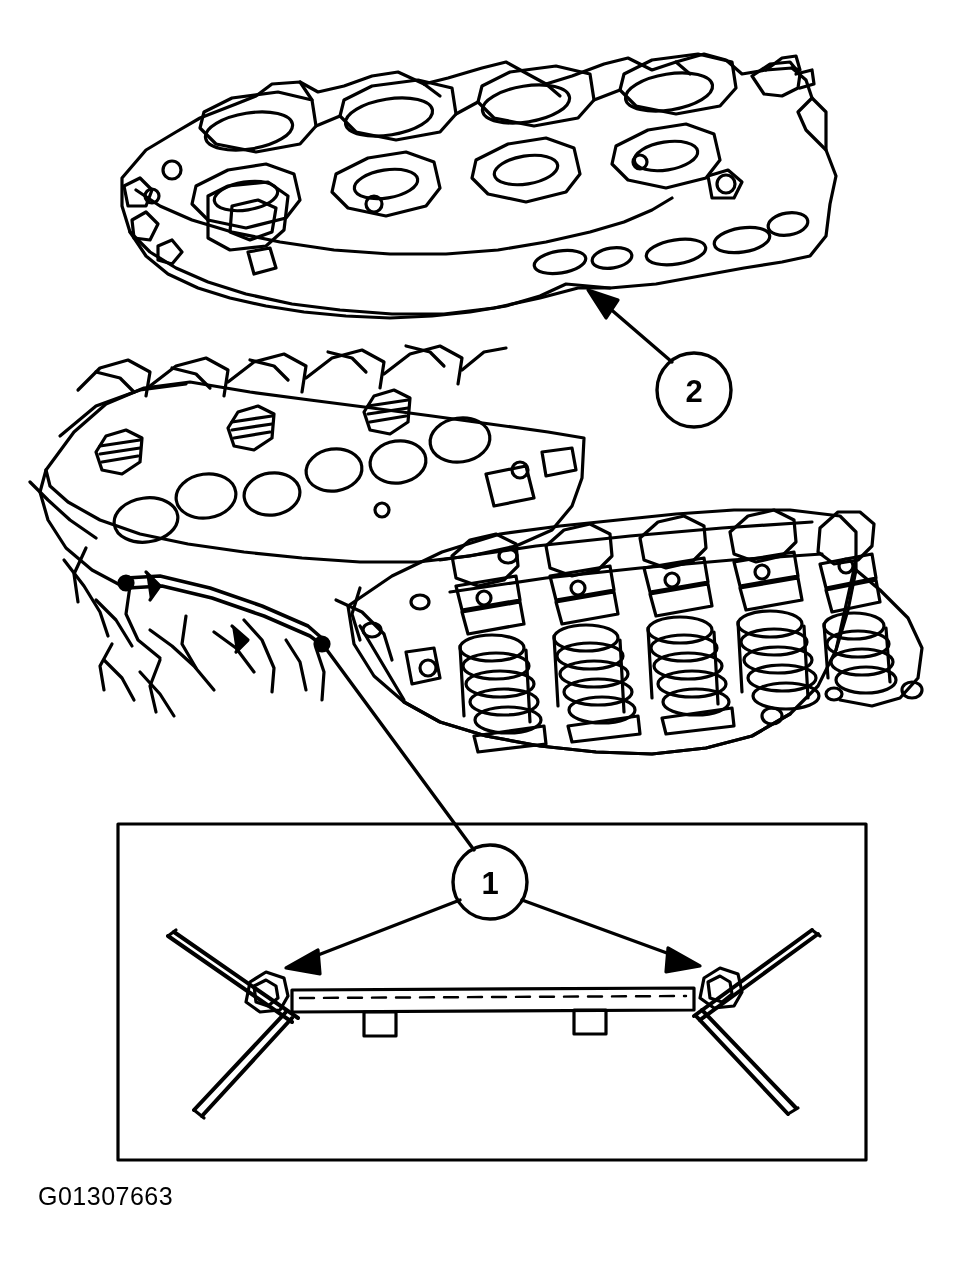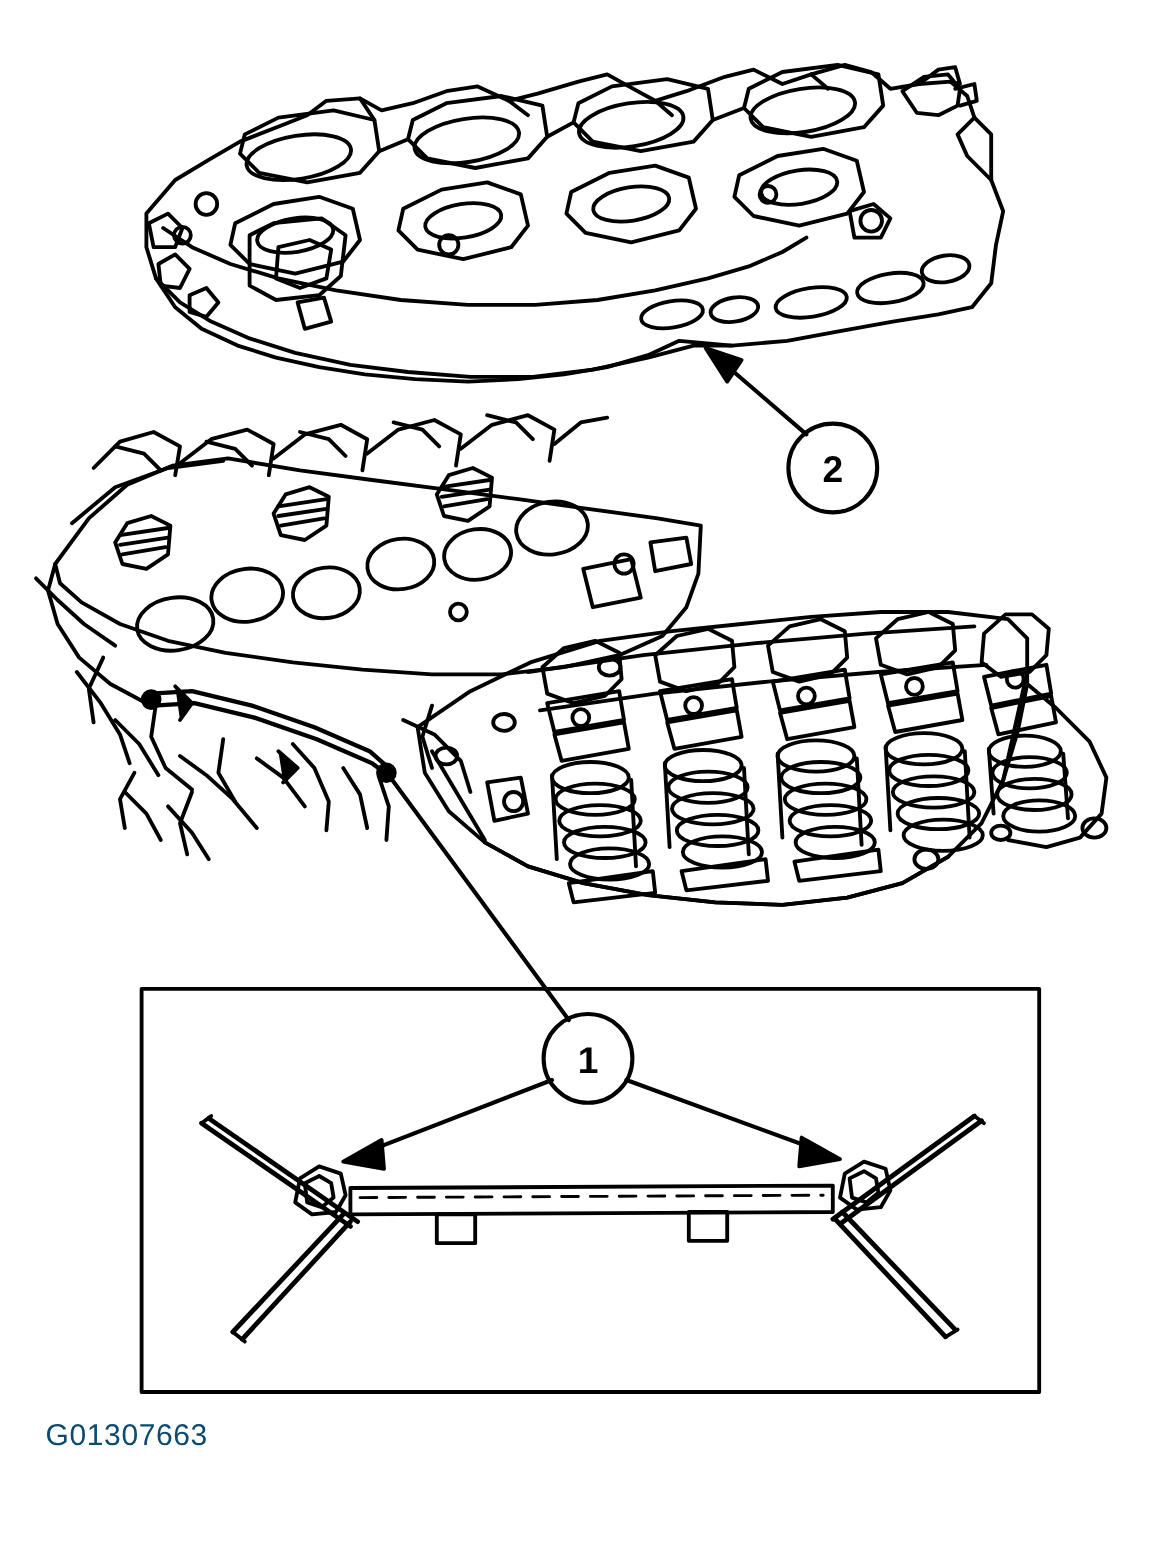--- a/index.html
+++ b/index.html
@@ -23,21 +23,21 @@
     top: 0;
     width: 974px;
     height: 1284px;
   }
   .fig-caption {
     position: absolute;
     left: 38px;
     top: 1182px;
     font-size: 25px;
     letter-spacing: 0.5px;
-    color: #0c4a6e;
+    color: #000000;
     font-family: "Liberation Sans", sans-serif;
     white-space: nowrap;
   }
   .callout-text {
     font-family: "Liberation Sans", sans-serif;
     font-size: 31px;
     font-weight: bold;
     fill: #000000;
   }
 </style>

